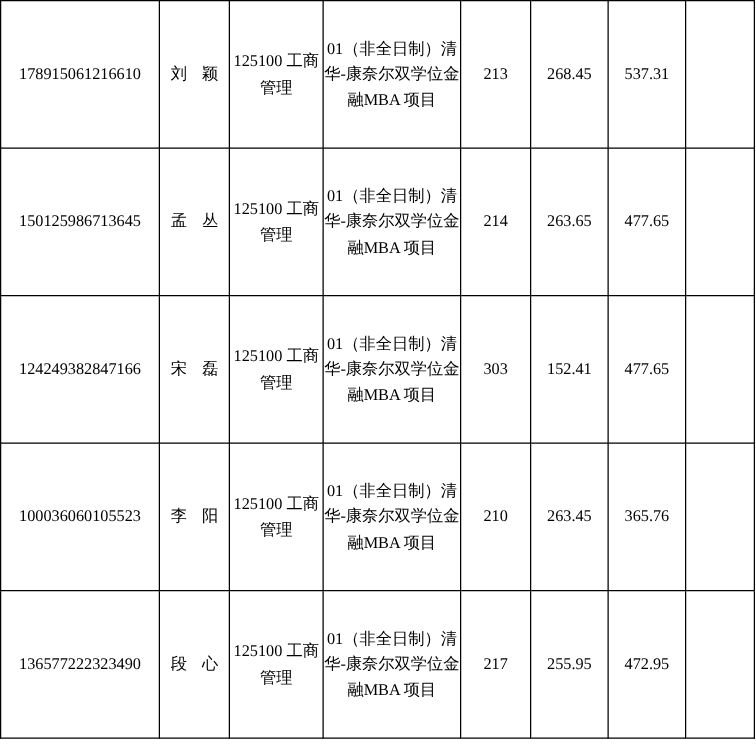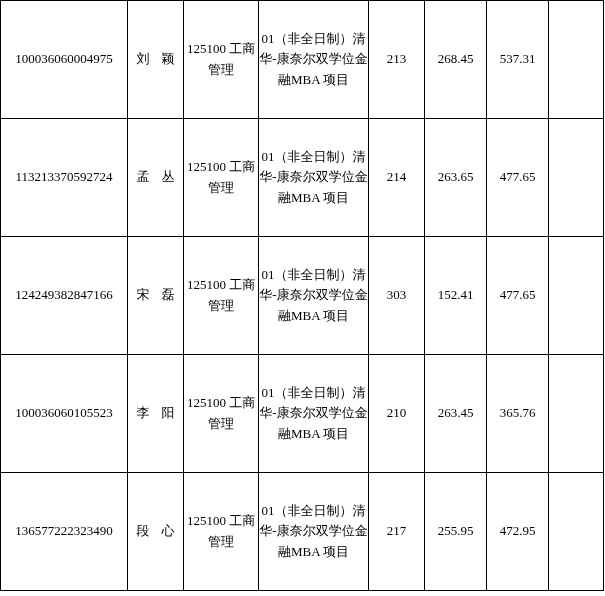--- a/index.html
+++ b/index.html
@@ -87,31 +87,31 @@
       <col class="c-name">
       <col class="c-major">
       <col class="c-dir">
       <col class="c-score1">
       <col class="c-score2">
       <col class="c-score3">
       <col class="c-blank">
     </colgroup>
     <tbody>
       <tr>
-        <td class="cell-id">100036060004975</td>
+        <td class="cell-id">178915061216610</td>
         <td class="cell-name"><span class="name-inner">刘 颖</span></td>
         <td class="cell-major">125100 工商管理</td>
         <td class="cell-dir">01（非全日制）清华-康奈尔双学位金融MBA 项目</td>
         <td class="cell-score">213</td>
         <td class="cell-score">268.45</td>
         <td class="cell-score">537.31</td>
         <td class="cell-blank"></td>
       </tr>
       <tr>
-        <td class="cell-id">113213370592724</td>
+        <td class="cell-id">150125986713645</td>
         <td class="cell-name"><span class="name-inner">孟 丛</span></td>
         <td class="cell-major">125100 工商管理</td>
         <td class="cell-dir">01（非全日制）清华-康奈尔双学位金融MBA 项目</td>
         <td class="cell-score">214</td>
         <td class="cell-score">263.65</td>
         <td class="cell-score">477.65</td>
         <td class="cell-blank"></td>
       </tr>
       <tr>
         <td class="cell-id">124249382847166</td>

